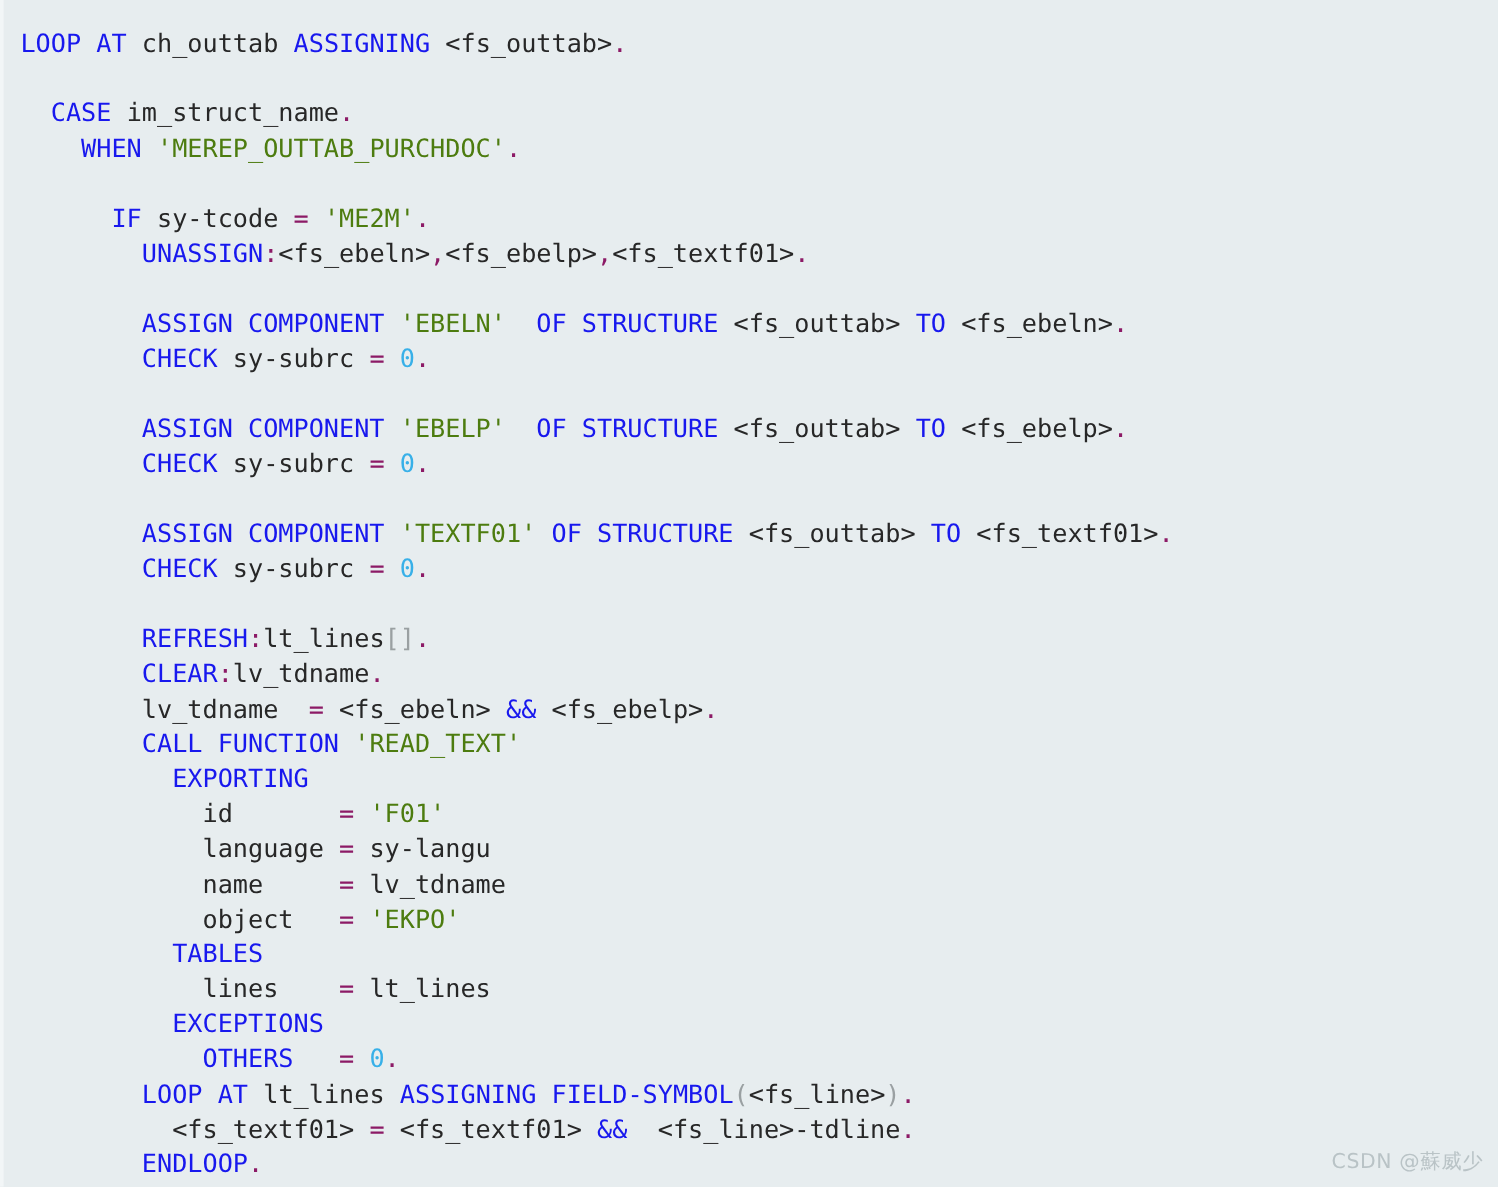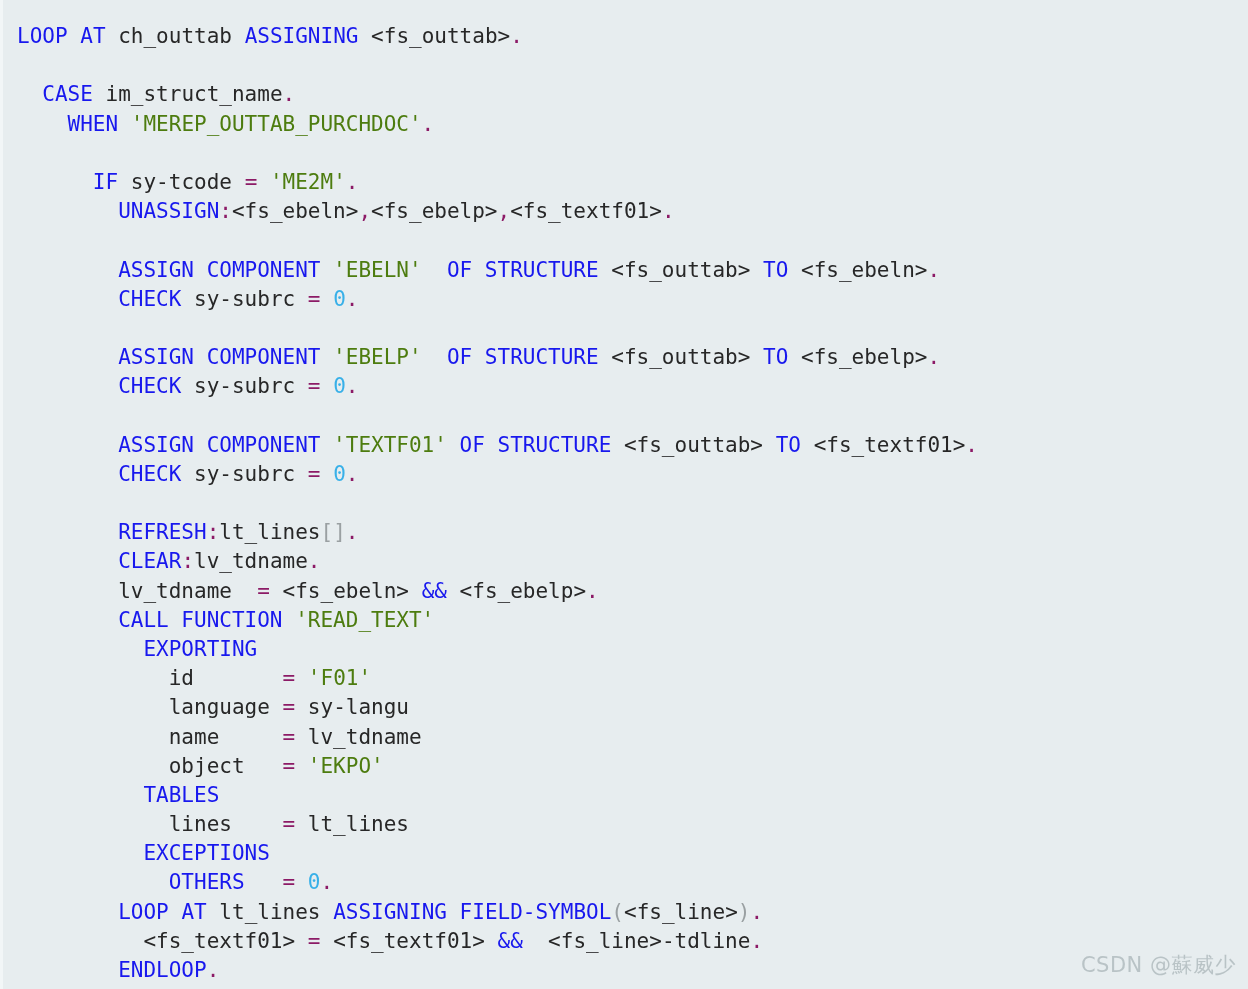--- a/index.html
+++ b/index.html
@@ -48,21 +48,21 @@
   .t-op   { color: #8c1a66; }
   .t-brk  { color: #9aa0a2; }
   .t-fs   { color: #272727; }
   .t-plain{ color: #272727; }
 
   #watermark {
     position: absolute;
     right: 12px;
     bottom: 10px;
     font-family: "DejaVu Sans", "Liberation Sans", sans-serif;
-    font-size: 21px;
+    font-size: 17px;
     color: #b9c3c6;
     letter-spacing: 0.5px;
     user-select: none;
     white-space: nowrap;
   }
 </style>
 </head>
 <body>
 
 <div id="code-surface">

